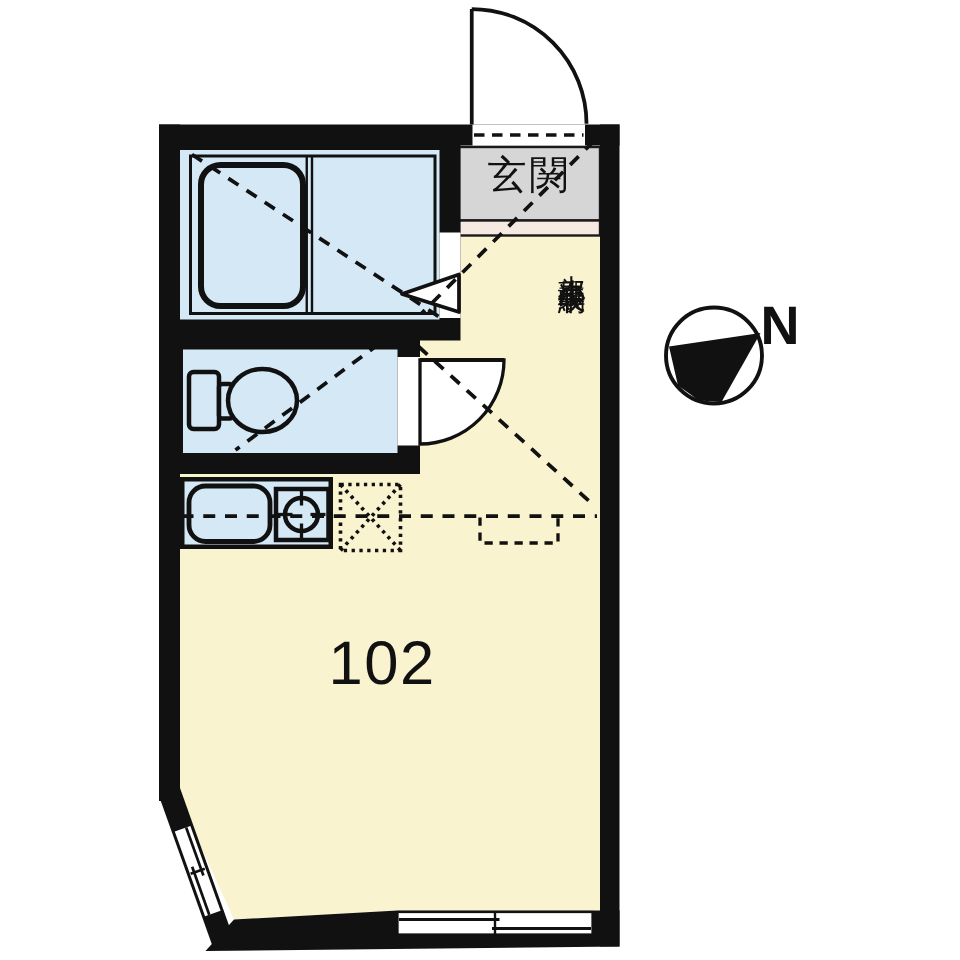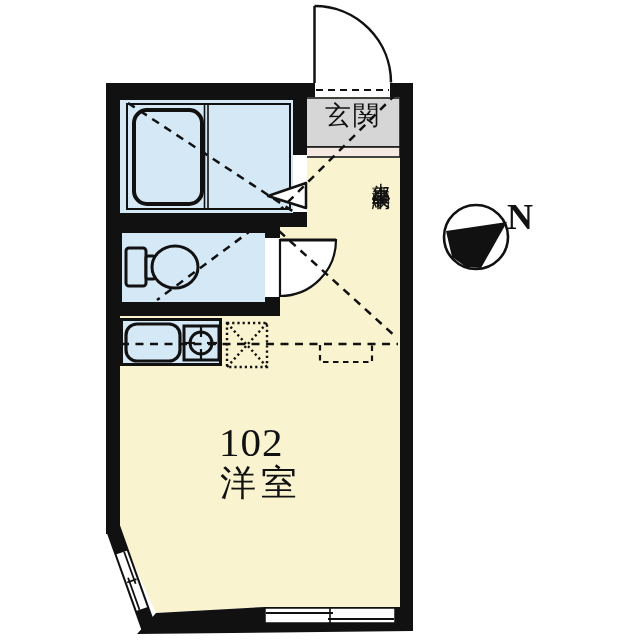--- a/index.html
+++ b/index.html
@@ -1,18 +1,18 @@
 <!DOCTYPE html>
 <html style="--background: #ffffff; --wall: #111111; --floor: #f9f3cf; --wet-area: #d4e8f6; --entrance-floor: #d6d6d6; --entrance-step: #f6e9e2;"><head>
 <meta charset="utf-8">
 <style>
   html,body{margin:0;padding:0;background:#fff;}
   #stage{
     position:relative;width:640px;height:640px;background:var(--background,#fff);
-    font-family:Liberation Serif, serif;color:#111;
+    font-family:Liberation Sans, sans-serif;color:#111;
     overflow:hidden;
   }
   #plan-svg{position:absolute;left:0;top:0;}
   .wall{fill:var(--wall,#111);}
   .floor{fill:var(--floor,#f9f3cf);}
   .wet{fill:var(--wet-area,#d4e8f6);}
   .entry{fill:var(--entrance-floor,#d6d6d6);stroke:#1a1a1a;stroke-width:1.6;}
   .step{fill:var(--entrance-step,#f6e9e2);stroke:#1a1a1a;stroke-width:1.6;}
   .white{fill:#fff;}
   .ln{stroke:var(--wall,#111);fill:none;}
@@ -128,15 +128,14 @@
 
     <g>
       <circle class="white" cx="476" cy="237" r="32" stroke="#111" stroke-width="2.6"></circle>
       <polygon class="wall" points="507,222 446,231 452,257 466,267 481,268"></polygon>
     </g>
   </svg>
 
   <div class="label lbl-genkan">玄関</div>
   <div class="label lbl-attic">上部小屋裏収納</div>
   <div class="label lbl-unit">102</div>
-  <div class="label lbl-room">洋室</div>
   <div class="label lbl-north">N</div>
 </div>
 
 </body></html>

